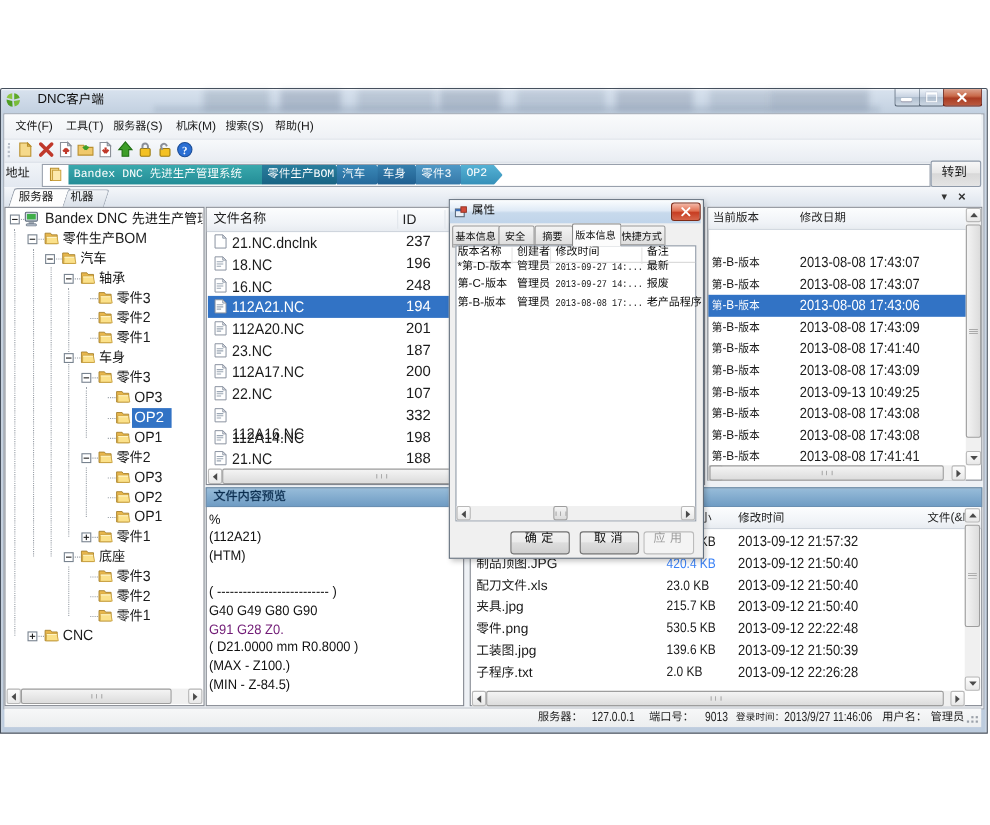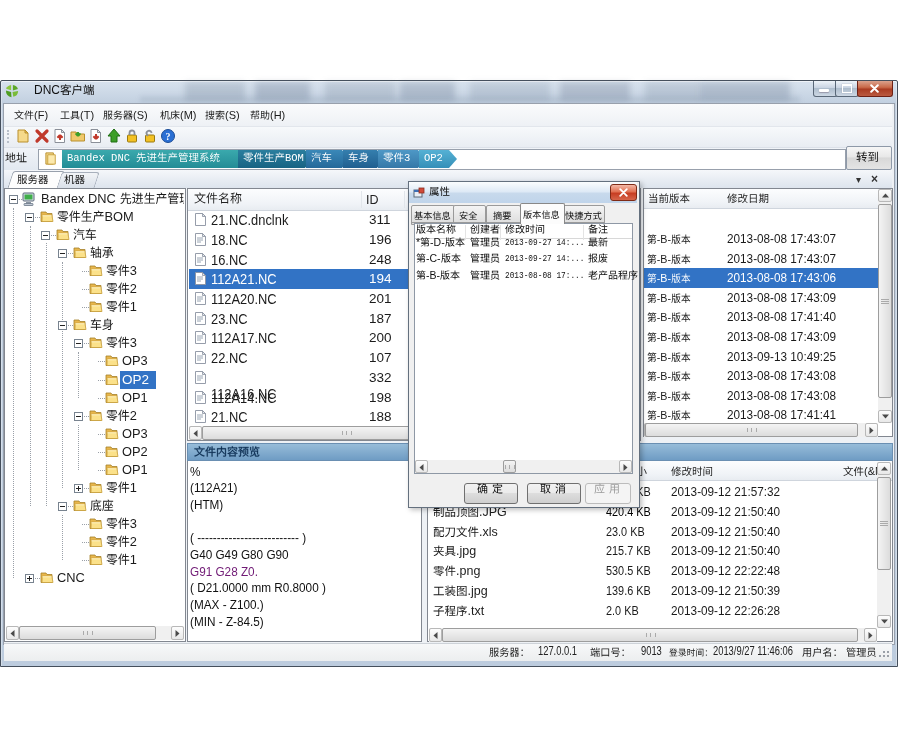--- a/index.html
+++ b/index.html
@@ -555,21 +555,21 @@
         <use href="#c79f0" x="3000"></use>
       </svg></div>
     <div style="position:absolute;left:366px;top:192px;font:12.5px 'Liberation Sans',sans-serif;line-height:16px;color:#222;white-space:nowrap;">ID</div>
     <div style="position:absolute;left:361px;top:191px;width:1px;height:17px;background:#e2e6eb"></div>
     <div style="position:absolute;left:404px;top:191px;width:1px;height:17px;background:#e2e6eb"></div>
     <svg style="position:absolute;left:193px;top:212px" width="15" height="15" viewBox="0 0 15 15">
       <path d="M2.5 1.5 h7 l3 3 v9 h-10 z" fill="#fff" stroke="#8a92a0" stroke-width="0.9"></path>
       <path d="M9.5 1.5 l3 3 h-3 z" fill="#e4e8ee" stroke="#8a92a0" stroke-width="0.8"></path>
     </svg>
     <div style="position:absolute;left:211px;top:211px;font:14px 'Liberation Sans',sans-serif;line-height:18px;color:#1b1b1b;white-space:nowrap;"><span style="display:inline-block;transform:scaleX(0.92);transform-origin:0 50%;white-space:nowrap">21.NC.dnclnk</span></div>
-    <div style="position:absolute;left:369px;top:211px;font:13.5px 'Liberation Sans',sans-serif;line-height:17px;color:#1b1b1b;white-space:nowrap;">311</div>
+    <div style="position:absolute;left:369px;top:211px;font:13.5px 'Liberation Sans',sans-serif;line-height:17px;color:#1b1b1b;white-space:nowrap;">237</div>
     <svg style="position:absolute;left:193px;top:232px" width="15" height="15" viewBox="0 0 15 15">
       <path d="M2.5 1.5 h7 l3 3 v9 h-10 z" fill="#fff" stroke="#8a92a0" stroke-width="0.9"></path>
       <path d="M9.5 1.5 l3 3 h-3 z" fill="#e4e8ee" stroke="#8a92a0" stroke-width="0.8"></path>
       <path d="M4 6 h6 M4 8 h6 M4 10 h4" stroke="#9aa6b4" stroke-width="1"></path>
     </svg>
     <div style="position:absolute;left:211px;top:231px;font:14px 'Liberation Sans',sans-serif;line-height:18px;color:#1b1b1b;white-space:nowrap;"><span style="display:inline-block;transform:scaleX(0.92);transform-origin:0 50%;white-space:nowrap">18.NC</span></div>
     <div style="position:absolute;left:369px;top:231px;font:13.5px 'Liberation Sans',sans-serif;line-height:17px;color:#1b1b1b;white-space:nowrap;">196</div>
     <svg style="position:absolute;left:193px;top:252px" width="15" height="15" viewBox="0 0 15 15">
       <path d="M2.5 1.5 h7 l3 3 v9 h-10 z" fill="#fff" stroke="#8a92a0" stroke-width="0.9"></path>
       <path d="M9.5 1.5 l3 3 h-3 z" fill="#e4e8ee" stroke="#8a92a0" stroke-width="0.8"></path>
@@ -782,21 +782,21 @@
         <use href="#c6863" x="3000"></use>
       </svg>.doc</div>
     <div style="position:absolute;left:606px;top:484px;font:12.5px 'Liberation Sans',sans-serif;line-height:16px;color:#1b1b1b;white-space:nowrap;"><span style="display:inline-block;transform:scaleX(0.87);transform-origin:0 50%;white-space:nowrap">437.4 KB</span></div>
     <div style="position:absolute;left:671px;top:483px;font:13.5px 'Liberation Sans',sans-serif;line-height:17px;color:#1b1b1b;white-space:nowrap;"><span style="display:inline-block;transform:scaleX(0.87);transform-origin:0 50%;white-space:nowrap">2013-09-12 21:57:32</span></div>
     <div style="position:absolute;left:433px;top:504px;font:12.5px 'Liberation Sans',sans-serif;line-height:16px;color:#1b1b1b;white-space:nowrap;"><svg style="width:46.0px;height:11.5px;vertical-align:-1.4px" viewBox="0 -880 4000 1000" fill="currentColor" overflow="visible">
         <use href="#c5236"></use>
         <use href="#c54c1" x="1000"></use>
         <use href="#c9876" x="2000"></use>
         <use href="#c56fe" x="3000"></use>
       </svg>.JPG</div>
-    <div style="position:absolute;left:606px;top:504px;font:12.5px 'Liberation Sans',sans-serif;line-height:16px;color:#000000;white-space:nowrap;"><span style="display:inline-block;transform:scaleX(0.87);transform-origin:0 50%;white-space:nowrap">420.4 KB</span></div>
+    <div style="position:absolute;left:606px;top:504px;font:12.5px 'Liberation Sans',sans-serif;line-height:16px;color:#3b82f6;white-space:nowrap;"><span style="display:inline-block;transform:scaleX(0.87);transform-origin:0 50%;white-space:nowrap">420.4 KB</span></div>
     <div style="position:absolute;left:671px;top:503px;font:13.5px 'Liberation Sans',sans-serif;line-height:17px;color:#1b1b1b;white-space:nowrap;"><span style="display:inline-block;transform:scaleX(0.87);transform-origin:0 50%;white-space:nowrap">2013-09-12 21:50:40</span></div>
     <div style="position:absolute;left:433px;top:524px;font:12.5px 'Liberation Sans',sans-serif;line-height:16px;color:#1b1b1b;white-space:nowrap;"><svg style="width:46.0px;height:11.5px;vertical-align:-1.4px" viewBox="0 -880 4000 1000" fill="currentColor" overflow="visible">
         <use href="#c914d"></use>
         <use href="#c5200" x="1000"></use>
         <use href="#c6587" x="2000"></use>
         <use href="#c4ef6" x="3000"></use>
       </svg>.xls</div>
     <div style="position:absolute;left:606px;top:524px;font:12.5px 'Liberation Sans',sans-serif;line-height:16px;color:#1b1b1b;white-space:nowrap;"><span style="display:inline-block;transform:scaleX(0.87);transform-origin:0 50%;white-space:nowrap">23.0 KB</span></div>
     <div style="position:absolute;left:671px;top:523px;font:13.5px 'Liberation Sans',sans-serif;line-height:17px;color:#1b1b1b;white-space:nowrap;"><span style="display:inline-block;transform:scaleX(0.87);transform-origin:0 50%;white-space:nowrap">2013-09-12 21:50:40</span></div>
     <div style="position:absolute;left:433px;top:543px;font:12.5px 'Liberation Sans',sans-serif;line-height:16px;color:#1b1b1b;white-space:nowrap;"><svg style="width:23.0px;height:11.5px;vertical-align:-1.4px" viewBox="0 -880 2000 1000" fill="currentColor" overflow="visible">

